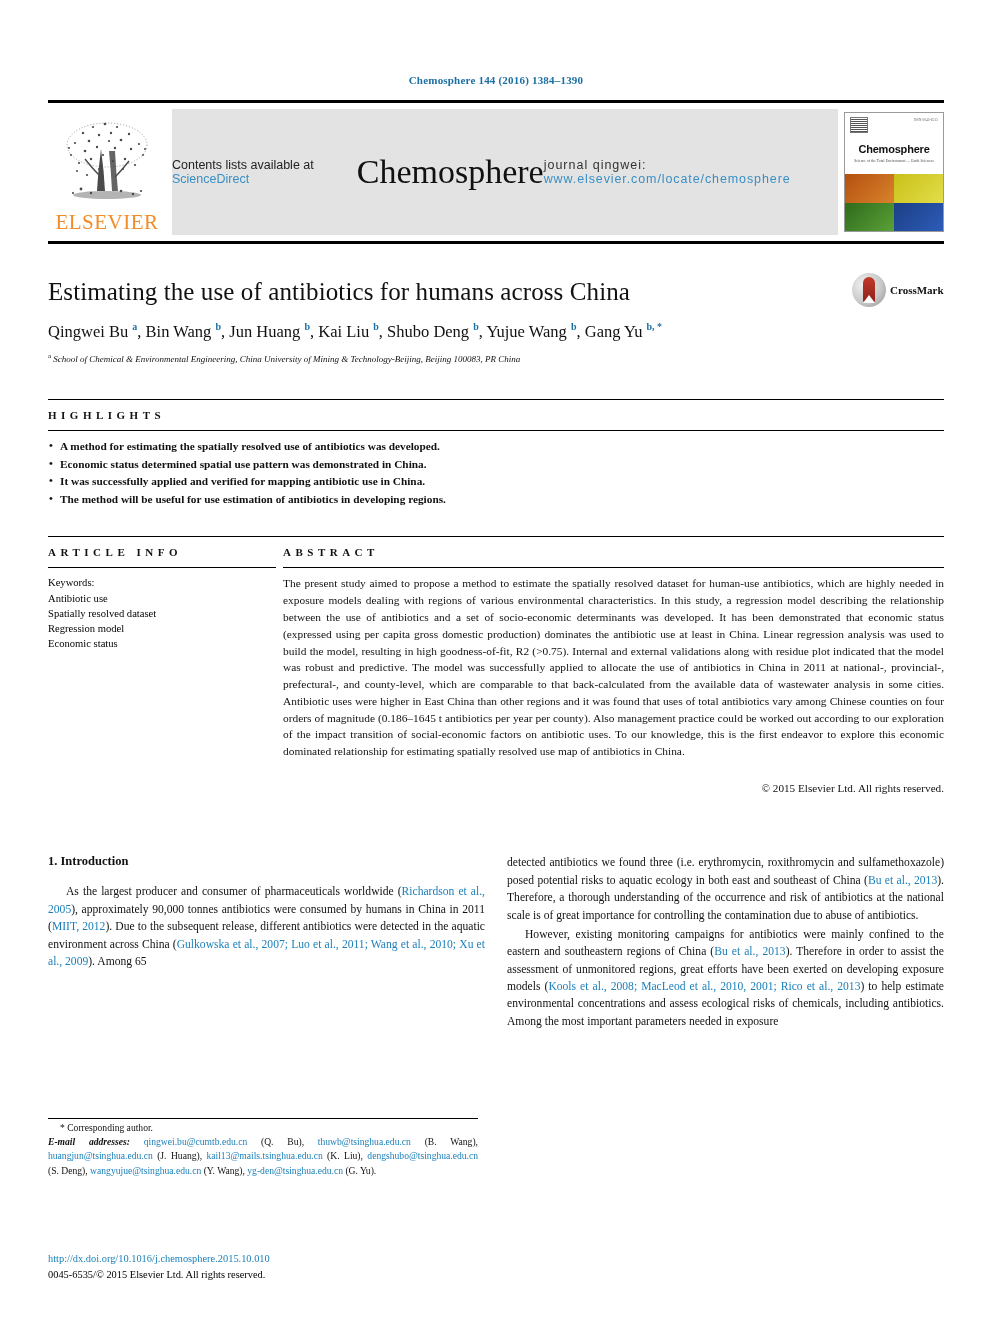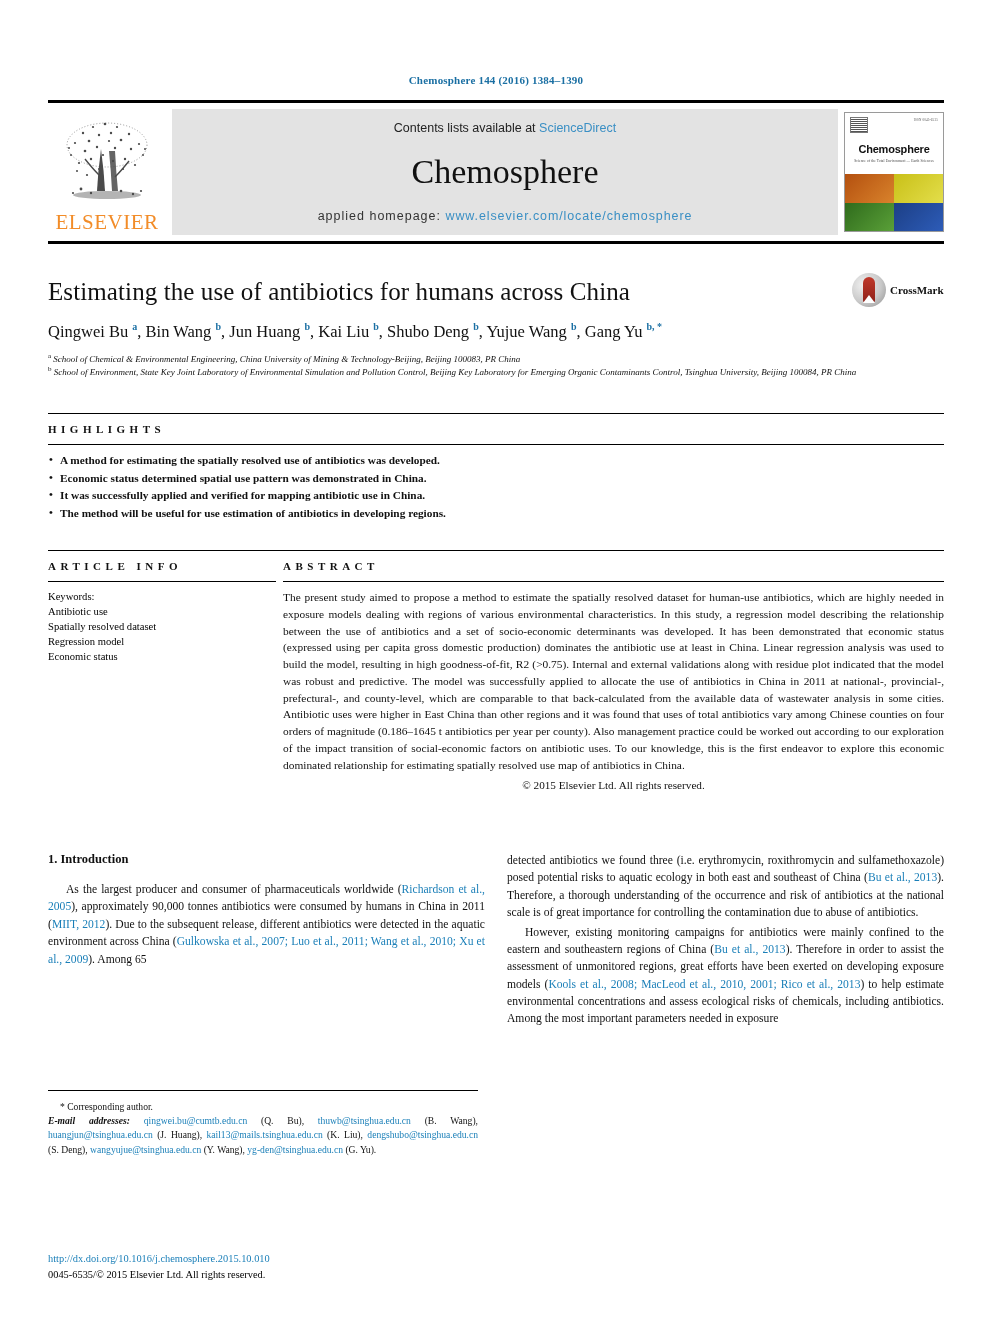--- a/index.html
+++ b/index.html
@@ -60,21 +60,21 @@
     font-size: 21px;
     letter-spacing: .5px;
     line-height: 1;
     margin-top: 1px;
   }
   .banner {
     flex: 1 1 auto;
     background: #e3e3e3;
     margin: 0 6px 0 6px;
     display: flex;
-    flex-direction: column;
+    flex-direction: row;
     align-items: center;
     justify-content: space-between;
     padding: 12px 0 12px 0;
     box-sizing: border-box;
   }
   .banner .contents-line {
     font-family: "Liberation Sans", sans-serif;
     font-size: 12.5px;
     color: #222;
   }
@@ -291,22 +291,22 @@
   }
   .abs-body {
     border-top: 1px solid #000;
     padding-top: 7px;
     font-size: 11.4px;
     line-height: 1.47;
     text-align: justify;
     color: #111;
   }
   .abs-copyright {
-    text-align: center;
-    margin-top: 4px;
+    text-align: right;
+    margin-top: 20px;
     font-size: 11.2px;
   }
 
   
   .body-cols {
     margin: 58px 48px 0 48px;
     display: flex;
     gap: 22px;
   }
   .bcol { flex: 1 1 0; position: relative; }
@@ -328,24 +328,24 @@
   .para.noind { text-indent: 0; }
   a.ref, .ref {
     color: #1a7fb8;
     text-decoration: none;
   }
 
   
   .footnote {
     position: absolute;
     left: 48px;
-    top: 1090px;
+    top: 1118px;
     width: 430px;
     border-top: 1px solid #000;
-    padding-top: 9px;
+    padding-top: 2px;
     font-size: 9.6px;
     line-height: 1.48;
     color: #111;
     text-align: justify;
   }
   .fn-line1 { padding-left: 12px; }
   .fn-emails { padding-left: 0; }
   .fn-emails .lbl { font-style: italic; font-weight: bold; }
   .doi-block {
     position: absolute;
@@ -414,21 +414,21 @@
               <circle cx="86" cy="76" r="1.1"></circle>
           </g>
         </svg>
       </span>
       <div class="elsevier-word">ELSEVIER</div>
     </div>
 
     <div class="banner">
       <div class="contents-line"><span>Contents lists available at </span><span class="sd">ScienceDirect</span></div>
       <div class="journal-name">Chemosphere</div>
-      <div class="homepage"><span>applied homepage: </span><span class="url">www.elsevier.com/locate/chemosphere</span></div>
+      <div class="homepage"><span>journal qingwei: </span><span class="url">www.elsevier.com/locate/chemosphere</span></div>
     </div>
 
     <div class="cover-thumb">
       <div class="cover-top">
         <div class="cover-elsbox"></div>
         <div class="cover-topright">ISSN 0045-6535</div>
         <div class="cover-title">Chemosphere</div>
         <div class="cover-sub">Science of the Total Environment — Earth Sciences</div>
       </div>
       <div class="cover-grid">
@@ -441,21 +441,20 @@
   </div>
 
   <div class="title-block">
     <div class="crossmark">
       <span class="cm-badge"></span>
       <span class="cm-label">CrossMark</span>
     </div>
     <h1 class="article-title">Estimating the use of antibiotics for humans across China</h1>
     <div class="authors">Qingwei Bu <sup>a</sup>, Bin Wang <sup>b</sup>, Jun Huang <sup>b</sup>, Kai Liu <sup>b</sup>, Shubo Deng <sup>b</sup>, Yujue Wang <sup>b</sup>, Gang Yu <sup>b, *</sup></div>
     <div class="affils"><sup>a</sup> <span>School of Chemical &amp; Environmental Engineering, China University of Mining &amp; Technology-Beijing, Beijing 100083, PR China</span></div>
-    <div class="affils"><sup>b</sup> <span>School of Environment, State Key Joint Laboratory of Environmental Simulation and Pollution Control, Beijing Key Laboratory for Emerging Organic Contaminants Control, Tsinghua University, Beijing 100084, PR China</span></div>
   </div>
 
   <div class="highlights">
     <div class="sec-label">HIGHLIGHTS</div>
     <div class="hl-list">
       <div class="hl-item">A method for estimating the spatially resolved use of antibiotics was developed.</div>
       <div class="hl-item">Economic status determined spatial use pattern was demonstrated in China.</div>
       <div class="hl-item">It was successfully applied and verified for mapping antibiotic use in China.</div>
       <div class="hl-item">The method will be useful for use estimation of antibiotics in developing regions.</div>
     </div>

